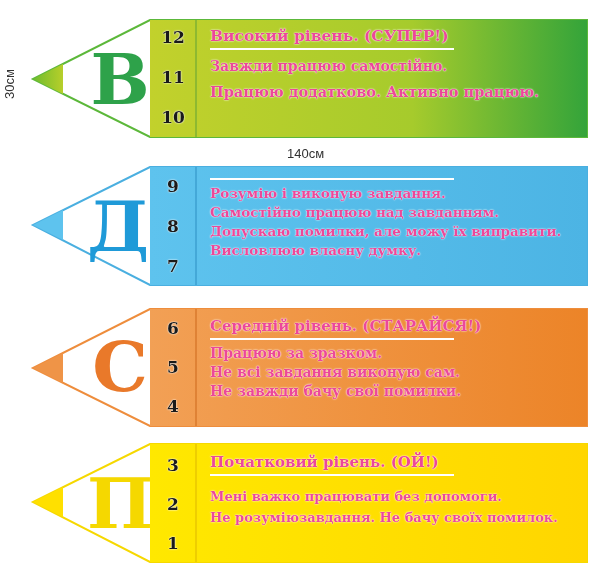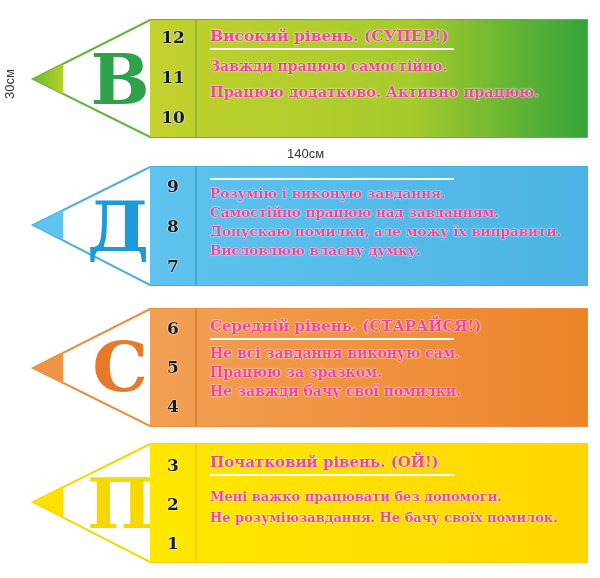--- a/index.html
+++ b/index.html
@@ -122,22 +122,22 @@
   </svg>
   <div class="letter" style="left:80px;top:24px;color:#e9792a;">С</div>
   <div class="nums" style="top:10px;height:98px;">
     <span>6</span>
     <span>5</span>
     <span>4</span>
   </div>
   <div class="text" style="top:9px;">
     <div class="title">Середній рівень. (СТАРАЙСЯ!)</div>
     <div class="rule" style="width:244px;"></div>
+    <div class="line" style="font-size:14px;">Працюю за зразком.</div>
     <div class="line" style="font-size:14px;">Не всі завдання виконую сам.</div>
-    <div class="line" style="font-size:14px;">Працюю за зразком.</div>
     <div class="line" style="font-size:14px;">Не завжди бачу свої помилки.</div>
   </div>
 </div>
 
 <div class="panel" id="p3" style="top:443px;height:120px;">
   <svg class="shape" width="600" height="120">
     <defs>
       <linearGradient id="g3" x1="0" x2="1">
           <stop offset="0" stop-color="#ffe800"></stop>
           <stop offset="1" stop-color="#ffd600"></stop>

